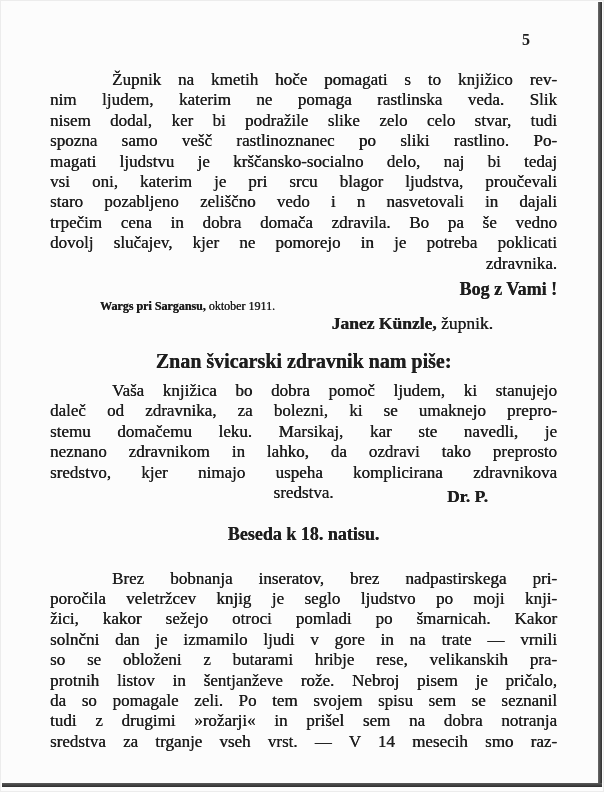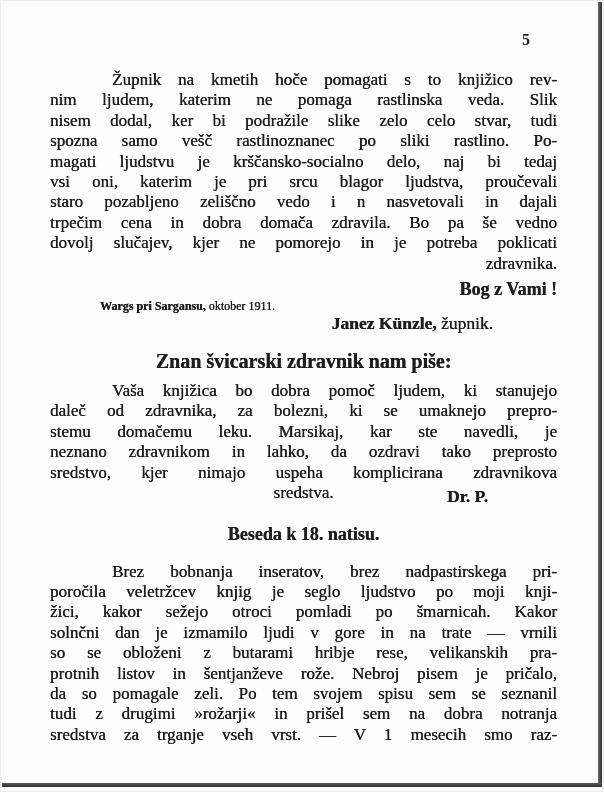--- a/index.html
+++ b/index.html
@@ -43,21 +43,21 @@
   .signature {
     text-align: right; padding-right: 64px;
     font-size: 17.5px; line-height: 17px; margin-top: 1px;
   }
   .heading {
     text-align: center; font-weight: bold;
     font-size: 20px; line-height: 18px; margin-top: 20px;
   }
   .heading-2 { font-size: 18px; margin-top: 21px; }
   .para-start { margin-top: 11px; }
-  .para3-start { margin-top: 19px; font-family: Liberation Serif, serif; }
+  .para3-start { margin-top: 26px; font-family: Liberation Serif, serif; }
   .closing-row { position: relative; text-align: center; }
   .closing-sig {
     position: absolute; right: 69px; top: 3px;
     font-weight: bold; font-size: 17.5px;
   }
 </style>
 </head>
 <body>
 
 <div class="page">
@@ -98,20 +98,20 @@
     <section>
       <div class="heading heading-2">Beseda k 18. natisu.</div>
       <div class="jline indent para3-start">Brez bobnanja inseratov, brez nadpastirskega pri-</div>
       <div class="jline">poročila veletržcev knjig je seglo ljudstvo po moji knji-</div>
       <div class="jline">žici, kakor sežejo otroci pomladi po šmarnicah. Kakor</div>
       <div class="jline">solnčni dan je izmamilo ljudi v gore in na trate — vrnili</div>
       <div class="jline">so se obloženi z butarami hribje rese, velikanskih pra-</div>
       <div class="jline">protnih listov in šentjanževe rože. Nebroj pisem je pričalo,</div>
       <div class="jline">da so pomagale zeli. Po tem svojem spisu sem se seznanil</div>
       <div class="jline">tudi z drugimi »rožarji« in prišel sem na dobra notranja</div>
-      <div class="jline">sredstva za trganje vseh vrst. — V 1 mesecih smo raz-</div>
+      <div class="jline">sredstva za trganje vseh vrst. — V 14 mesecih smo raz-</div>
     </section>
 
   </div>
 
   <div class="edge-right"></div>
   <div class="edge-bottom"></div>
 </div>
 
 </body></html>

